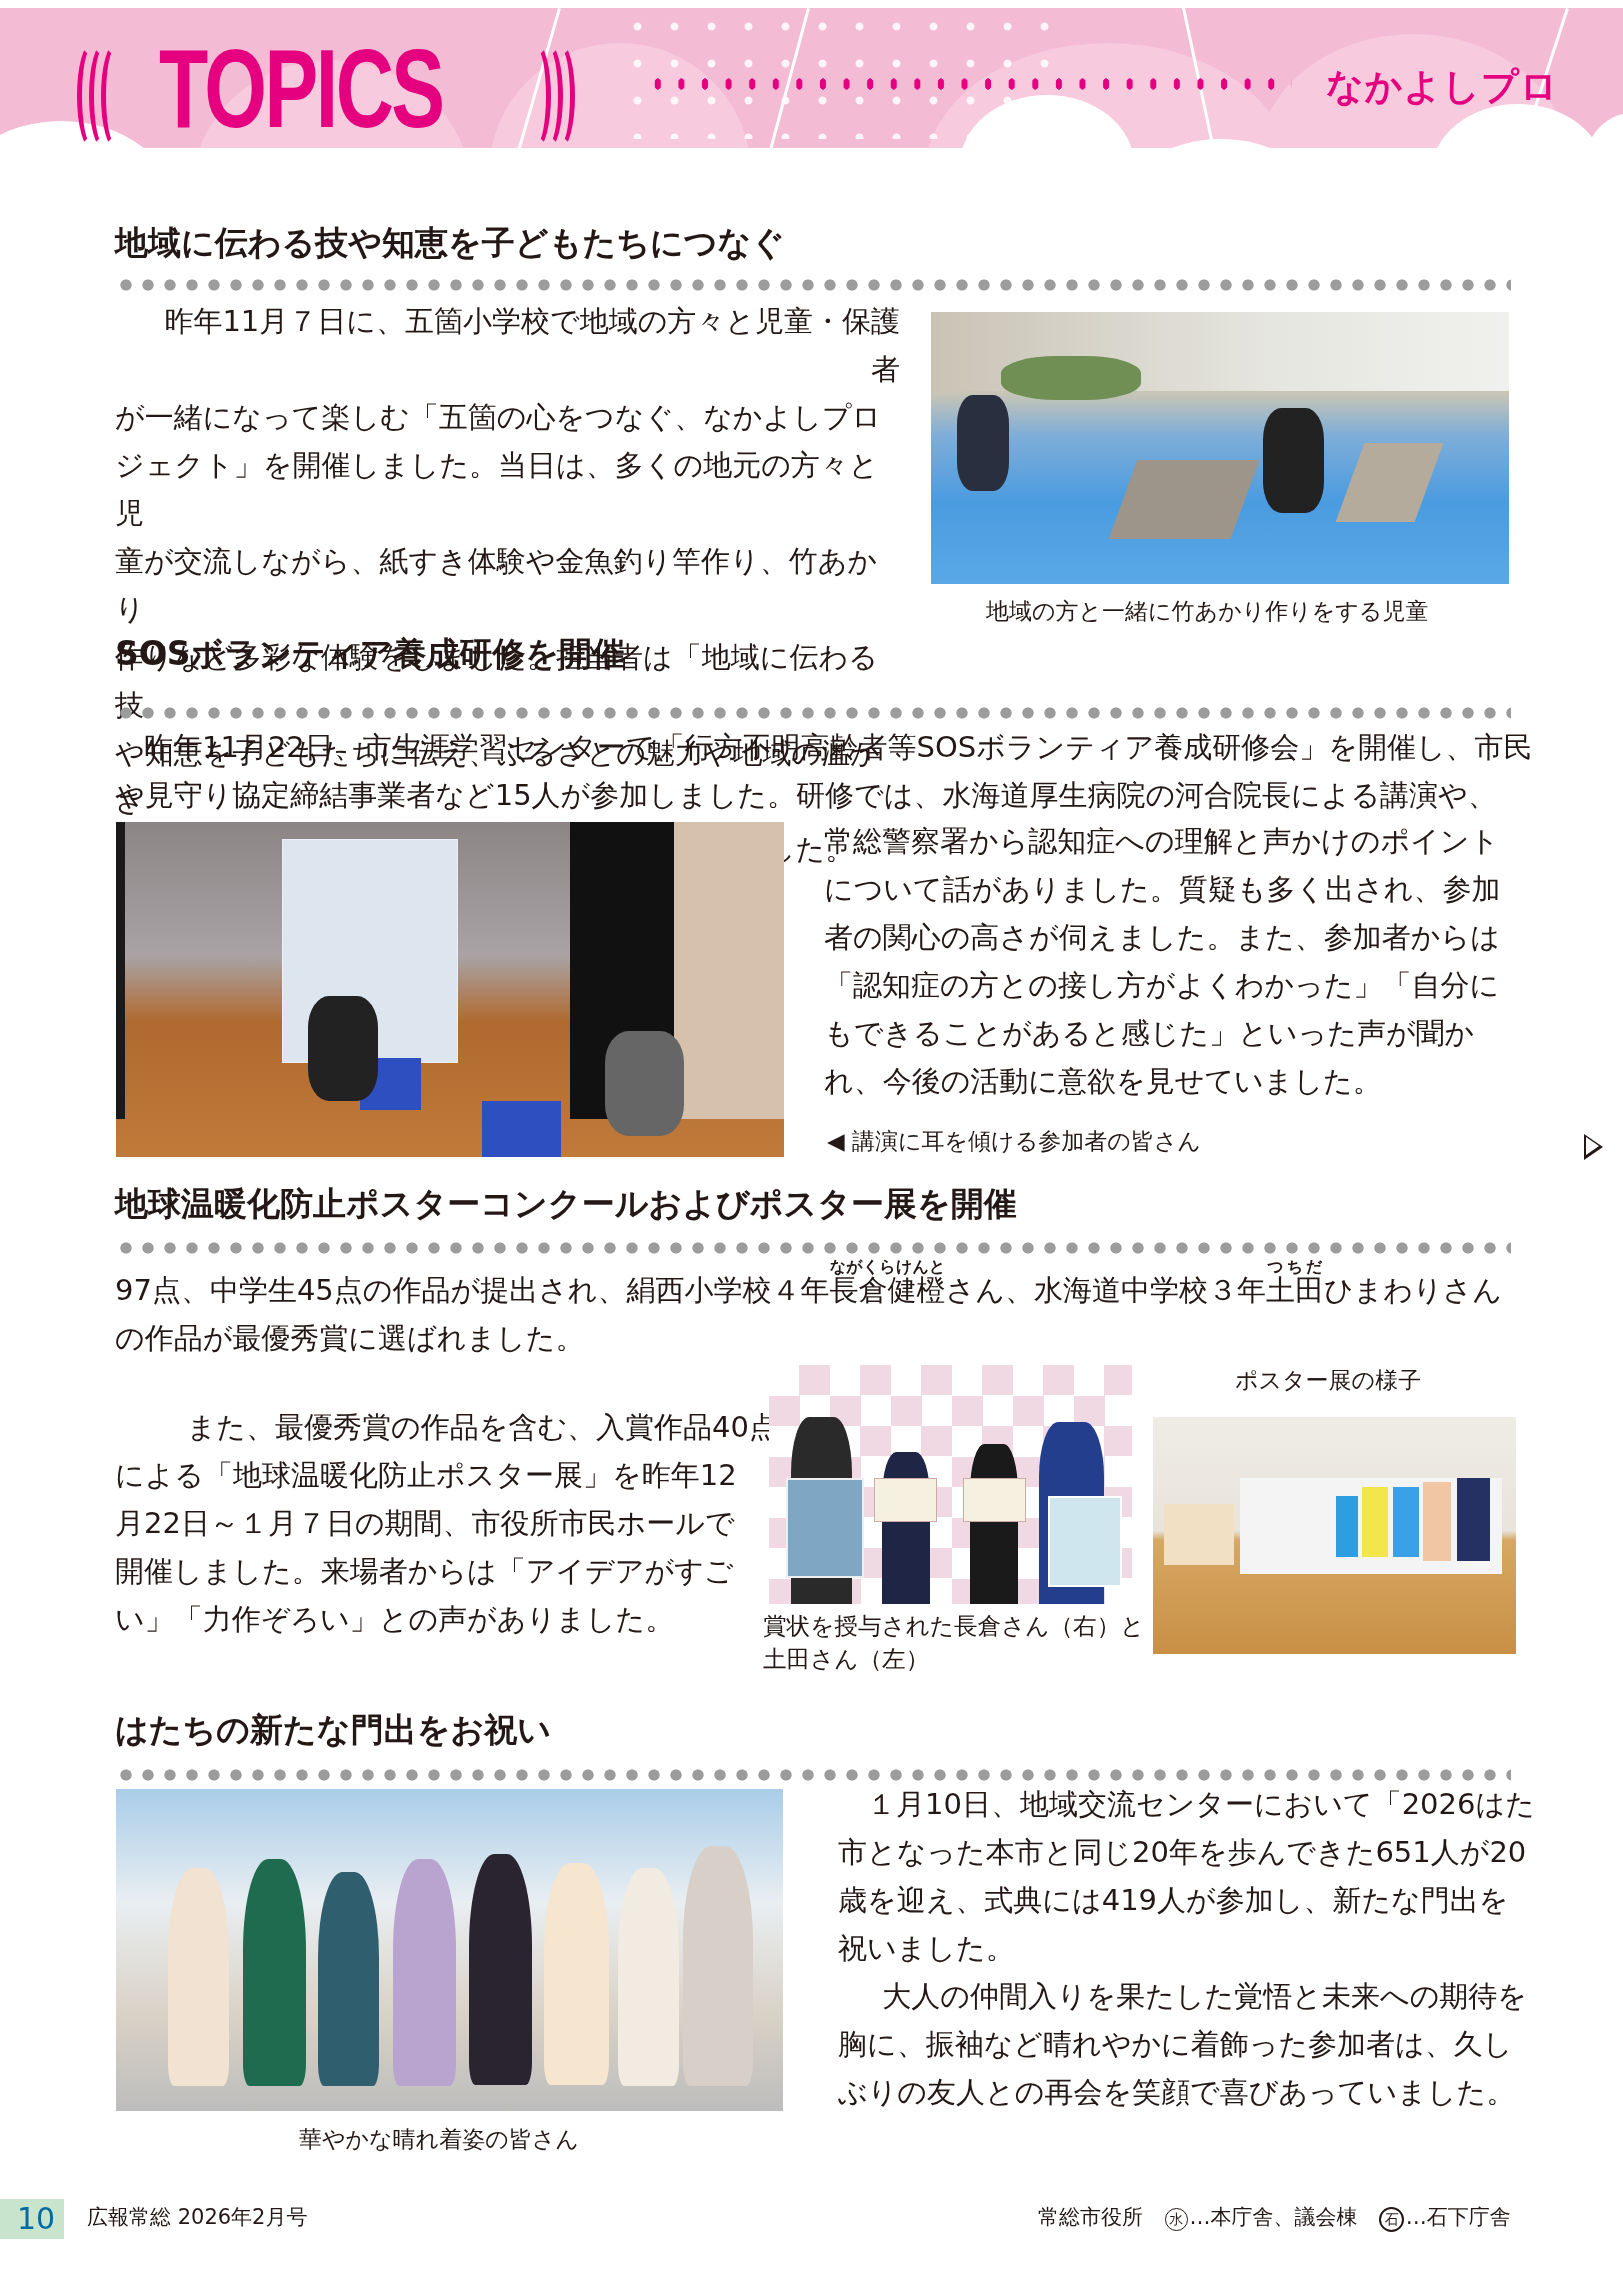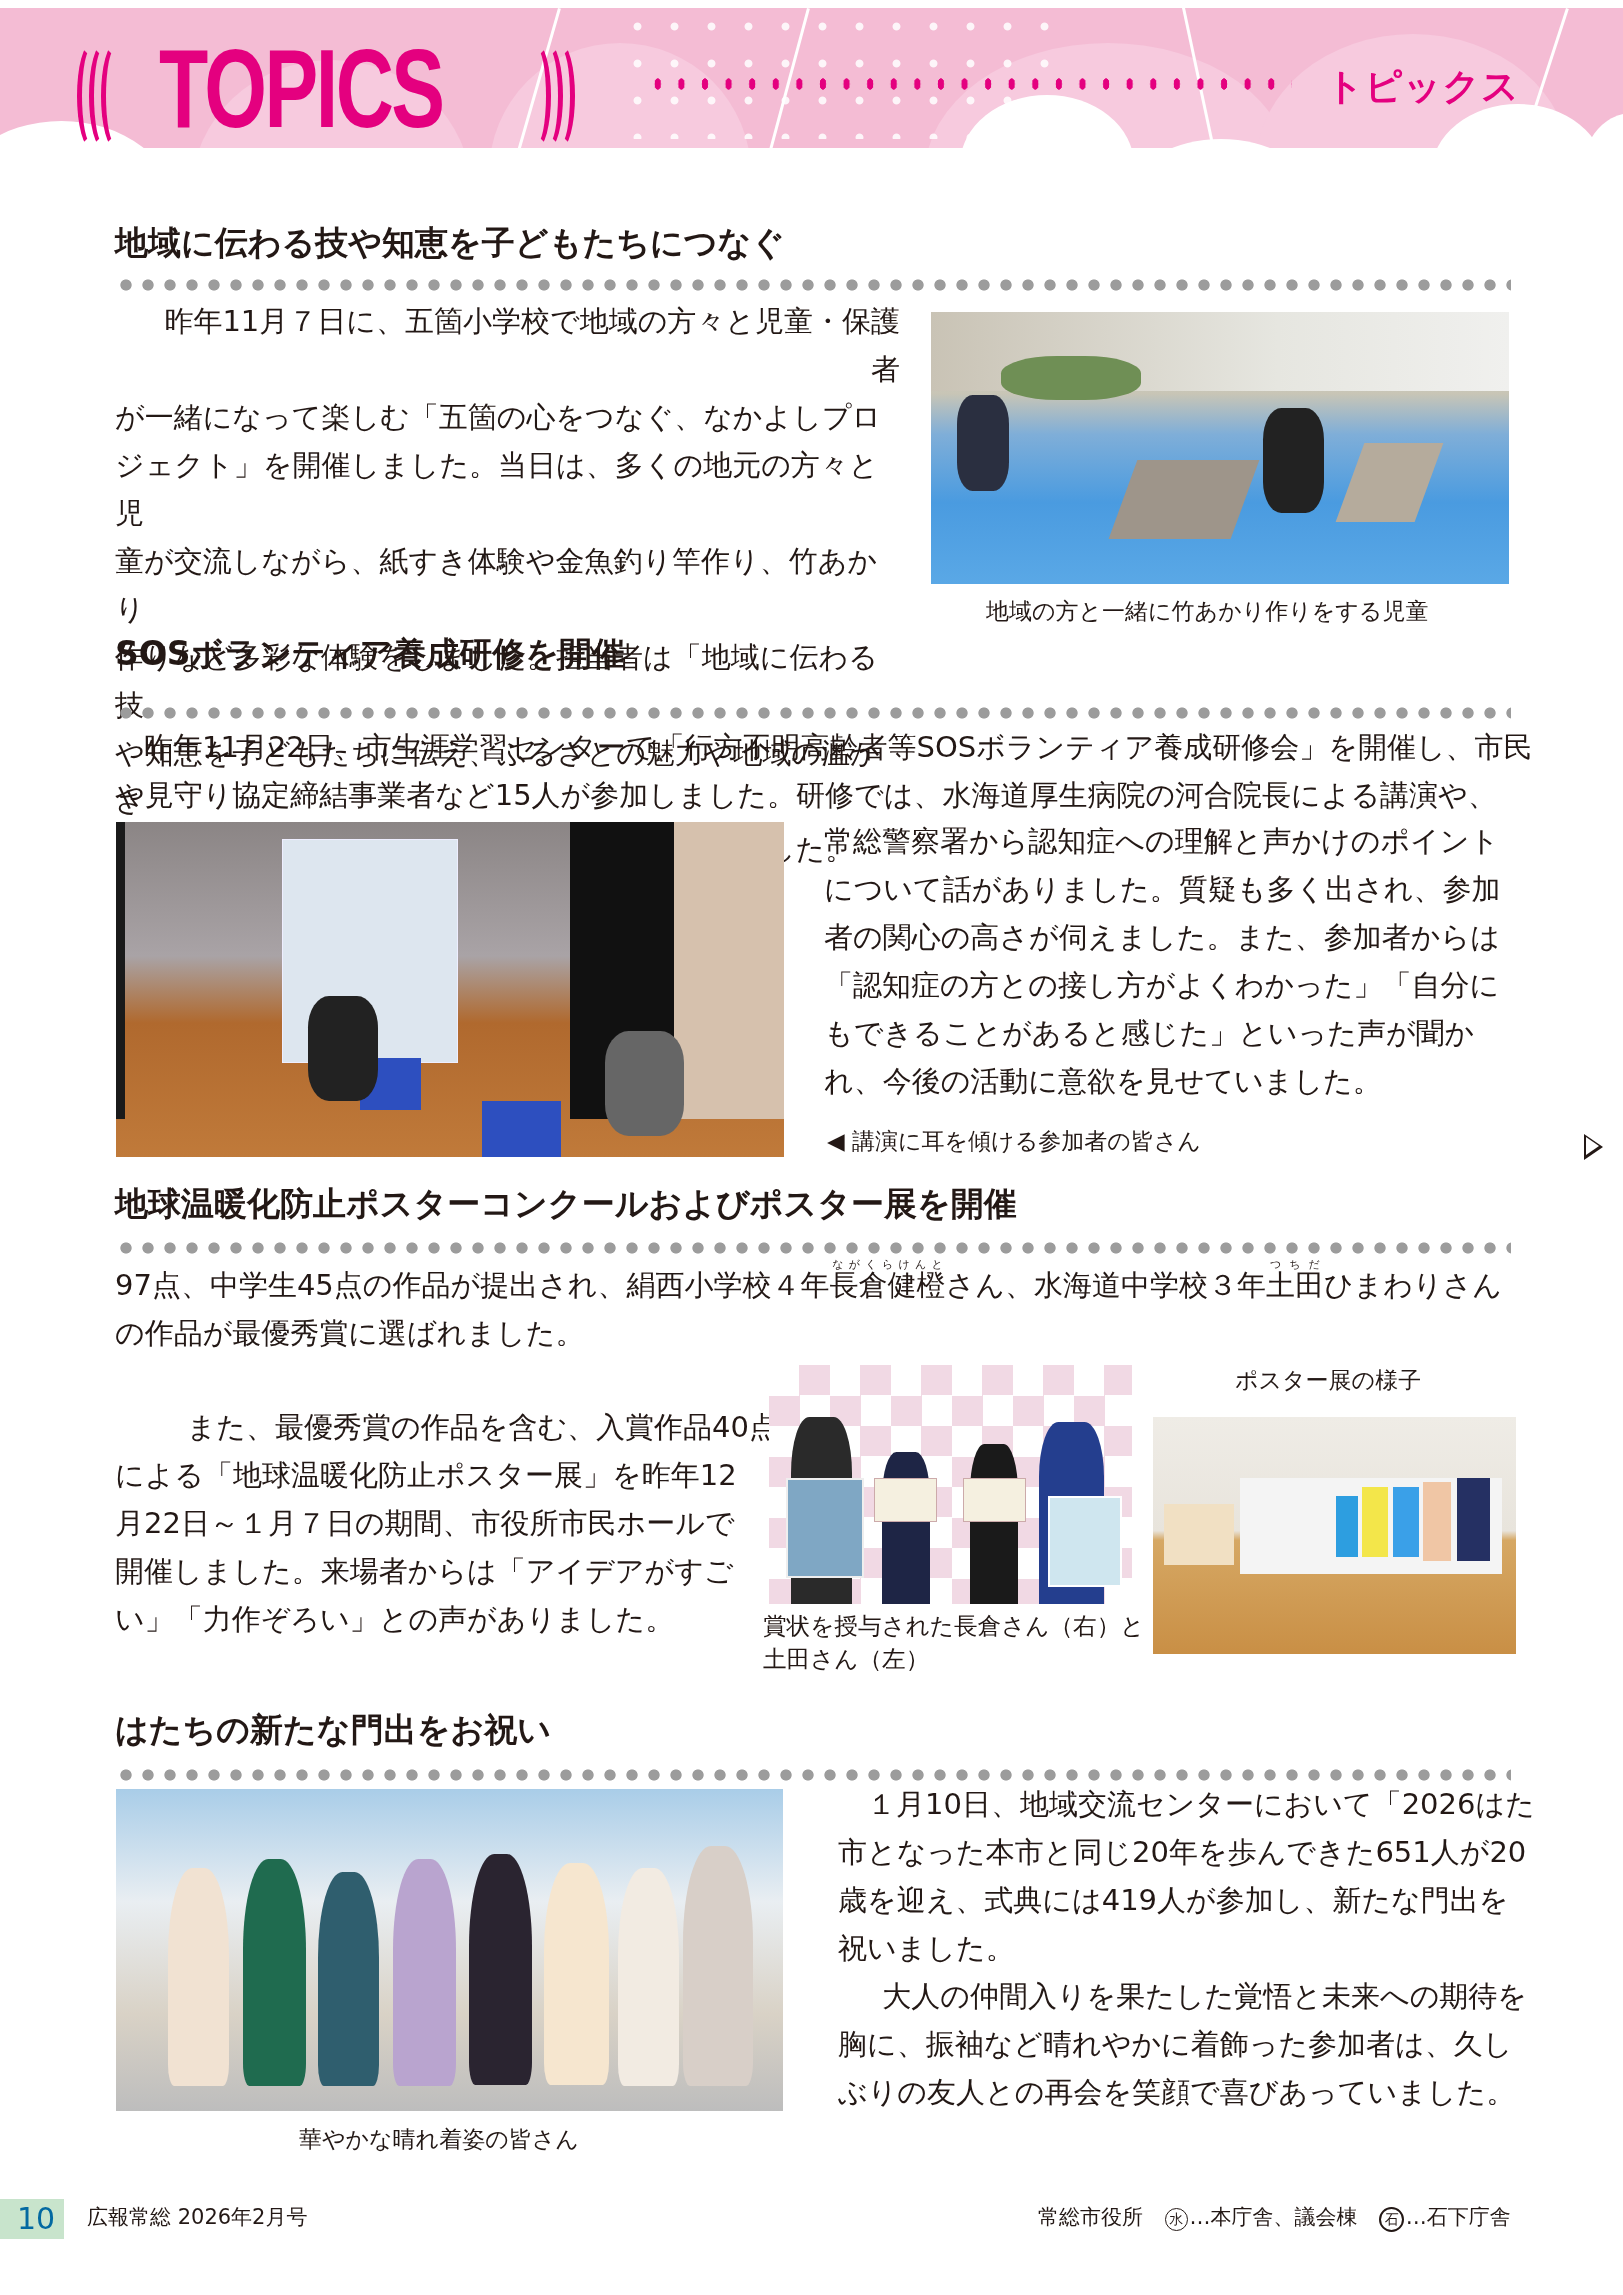--- a/index.html
+++ b/index.html
@@ -26,21 +26,21 @@
   .sec-title{position:absolute;left:115px;font-size:33px;font-weight:bold;color:#231815;
      white-space:nowrap;letter-spacing:0px;}
   .dots{position:absolute;left:115px;width:1396px;height:12.2px;
      background-image:radial-gradient(circle,#9c9c9c 5.2px,transparent 6.1px);
      background-size:22px 12.2px;background-repeat:repeat-x;}
   .body{position:absolute;font-size:29px;line-height:48px;color:#231815;}
   .body p{margin:0;}
   .indent{text-indent:1em;text-align:right;}
   .photo{position:absolute;overflow:hidden;}
   .caption{position:absolute;font-size:23px;color:#231815;white-space:nowrap;}
-  ruby rt{font-size:11px;}
+  ruby rt{font-size:16px;font-weight:bold;}
   .footer-box{left:0;top:2199px;width:56px;height:40px;background:#c8e4cc;
      font-size:30px;line-height:40px;text-align:center;color:#0369a1;padding-left:8px;}
   .footer-left{left:87px;top:2203px;font-size:21px;}
   .footer-right{left:1038px;top:2203px;font-size:21px;white-space:nowrap;}
   .circ{display:inline-block;width:21px;height:21px;border:1.7px solid #231815;border-radius:50%;
      font-size:14px;line-height:21px;text-align:center;margin:0 1.7px;}
   .circ.dark{background:#fff;border-width:2.6px;}
   .next-arrow{left:1584px;top:1134px;width:0;height:0;border-top:13px solid transparent;
      border-bottom:13px solid transparent;border-left:19px solid #231815;}
   .next-arrow::after{content:"";position:absolute;left:-16.6px;top:-9.6px;border-top:9.6px solid transparent;
@@ -70,21 +70,21 @@
     <div class="wave" style="left:12.2px;border-right-color:transparent;border-top-color:transparent;border-bottom-color:transparent;"></div>
     <div class="wave" style="left:24.4px;border-right-color:transparent;border-top-color:transparent;border-bottom-color:transparent;"></div>
   </div>
   <div class="topics-title" style="left:159px;">TOPICS</div>
   <div class="waves" style="left:522px;">
     <div class="wave" style="left:0;border-left-color:transparent;border-top-color:transparent;border-bottom-color:transparent;"></div>
     <div class="wave" style="left:12.2px;border-left-color:transparent;border-top-color:transparent;border-bottom-color:transparent;"></div>
     <div class="wave" style="left:24.4px;border-left-color:transparent;border-top-color:transparent;border-bottom-color:transparent;"></div>
   </div>
   <div class="hdr-dots"></div>
-  <div class="hdr-sub">トピックス</div>
+  <div class="hdr-sub">なかよしプロ</div>
 </div>
 
 <div class="sec-title" style="top:221px;">地域に伝わる技や知恵を子どもたちにつなぐ</div>
 <div class="dots" style="top:279px;"></div>
 <div class="body" style="left:115px;top:297px;width:785px;">
   <p class="indent">昨年11月７日に、五箇小学校で地域の方々と児童・保護者</p>
   <p>が一緒になって楽しむ「五箇の心をつなぐ、なかよしプロ</p>
   <p>ジェクト」を開催しました。当日は、多くの地元の方々と児</p>
   <p>童が交流しながら、紙すき体験や金魚釣り竿作り、竹あかり</p>
   <p>作りなど多彩な体験をしました。担当者は「地域に伝わる技</p>

